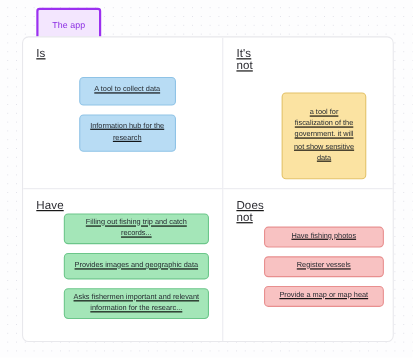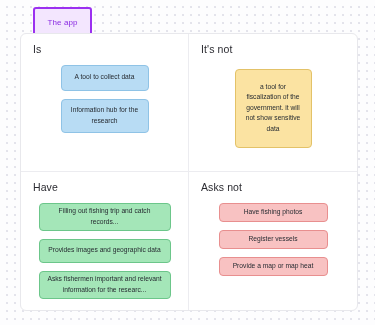--- a/index.html
+++ b/index.html
@@ -58,25 +58,26 @@
     grid-template-columns: 1fr 1fr;
     grid-template-rows: 1fr 1fr;
     overflow: hidden;
   }
 
   .quad {
     box-sizing: border-box;
     position: relative;
     padding: 10px 12px 8px 12px;
     display: flex;
-    flex-direction: column;
-    align-items: center;
+    flex-direction: row;
+    align-items: center;
+    text-decoration: underline;
   }
   .quad.q-is      { border-right: 1px solid #ececf0; border-bottom: 1px solid #ececf0; }
-  .quad.q-isnot   { border-bottom: 1px solid #ececf0; }
+  .quad.q-isnot   { border-bottom: 1px solid #ececf0; align-items: flex-end; }
   .quad.q-does    { border-right: 1px solid #ececf0; }
   .quad.q-doesnot { }
 
   .quad-title {
     align-self: flex-start;
     font-size: 10.5px;
     color: #2b2b31;
     line-height: 1;
     margin-bottom: 10px;
     letter-spacing: 0.1px;
@@ -183,21 +184,21 @@
       <div class="note green g2">
         <span class="note-text">Provides images and geographic data</span>
       </div>
       <div class="note green g3">
         <span class="note-text">Asks fishermen important and relevant information for the researc...</span>
       </div>
     </div>
   </div>
 
   <div class="quad q-doesnot">
-    <div class="quad-title">Asks not</div>
+    <div class="quad-title">Does not</div>
     <div class="card-stack">
       <div class="note pink">
         <span class="note-text">Have fishing photos</span>
       </div>
       <div class="note pink">
         <span class="note-text">Register vessels</span>
       </div>
       <div class="note pink">
         <span class="note-text">Provide a map or map heat</span>
       </div>

